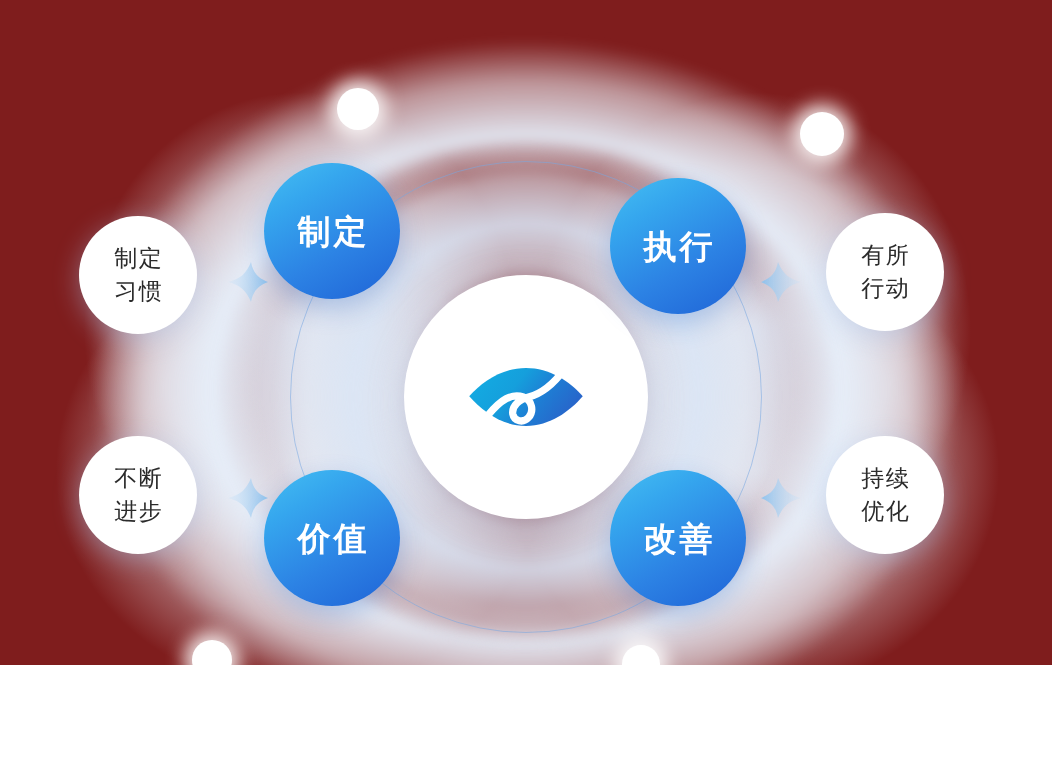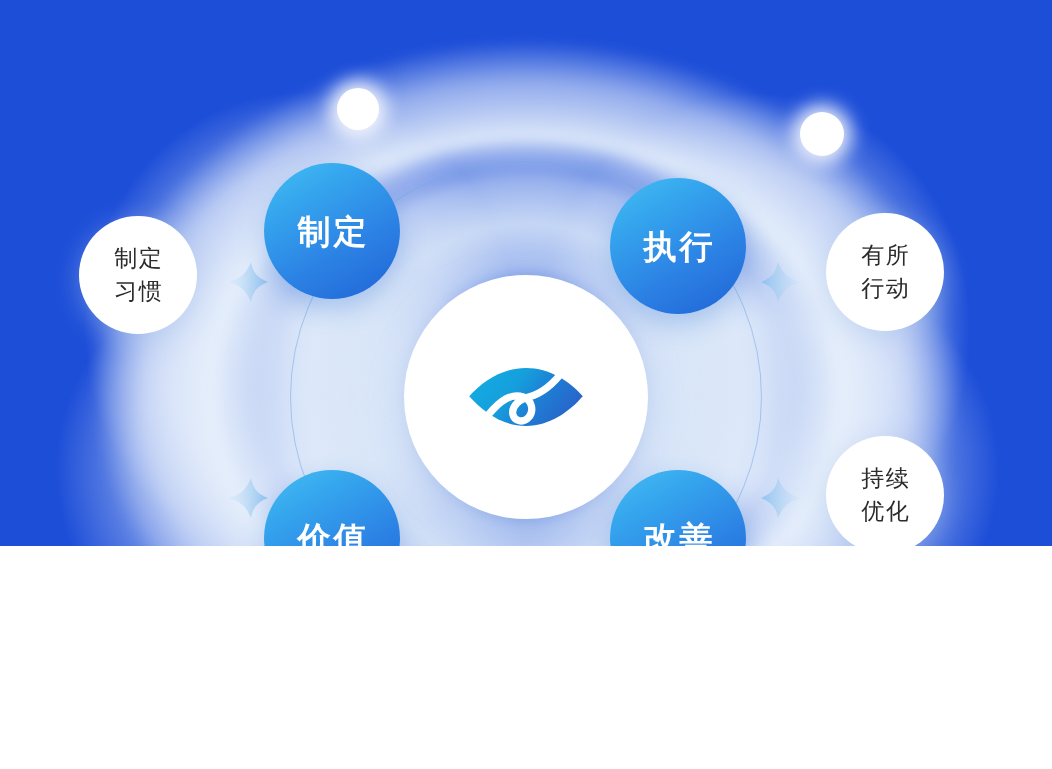--- a/index.html
+++ b/index.html
@@ -8,22 +8,22 @@
     padding: 0;
     background: #ffffff;
   }
   body {
     font-family: "DejaVu Sans", "Liberation Sans", sans-serif;
   }
 
   #stage {
     position: relative;
     width: 1052px;
-    height: 546px;
-    background: #1d4ed8;
+    height: 665px;
+    background: #7f1d1d;
     overflow: hidden;
   }
 
   
   .bg-wash {
     position: absolute;
     inset: 0;
     background:
       radial-gradient(ellipse 300px 330px at 300px 330px, rgba(225,236,250,0.85) 0%, rgba(236,243,252,0.45) 48%, rgba(255,255,255,0) 72%),
       radial-gradient(ellipse 300px 330px at 755px 330px, rgba(225,236,250,0.85) 0%, rgba(236,243,252,0.45) 48%, rgba(255,255,255,0) 72%),
@@ -231,20 +231,24 @@
         </linearGradient>
       </defs>
       <path d="M6 26 C18 23 24 18 29 6 C31 17 36 22 46 26 C36 30 31 35 29 46 C24 34 18 29 6 26 Z" fill="url(#agBR)"></path>
     </svg>
   </div>
 
   <div class="outer-label ol-tl">
     <span>制定</span>
     <span>习惯</span>
   </div>
+  <div class="outer-label ol-bl">
+    <span>不断</span>
+    <span>进步</span>
+  </div>
   <div class="outer-label ol-br">
     <span>持续</span>
     <span>优化</span>
   </div>
   <div class="outer-label ol-tr">
     <span>有所</span>
     <span>行动</span>
   </div>
 
   <div class="center-disc">

